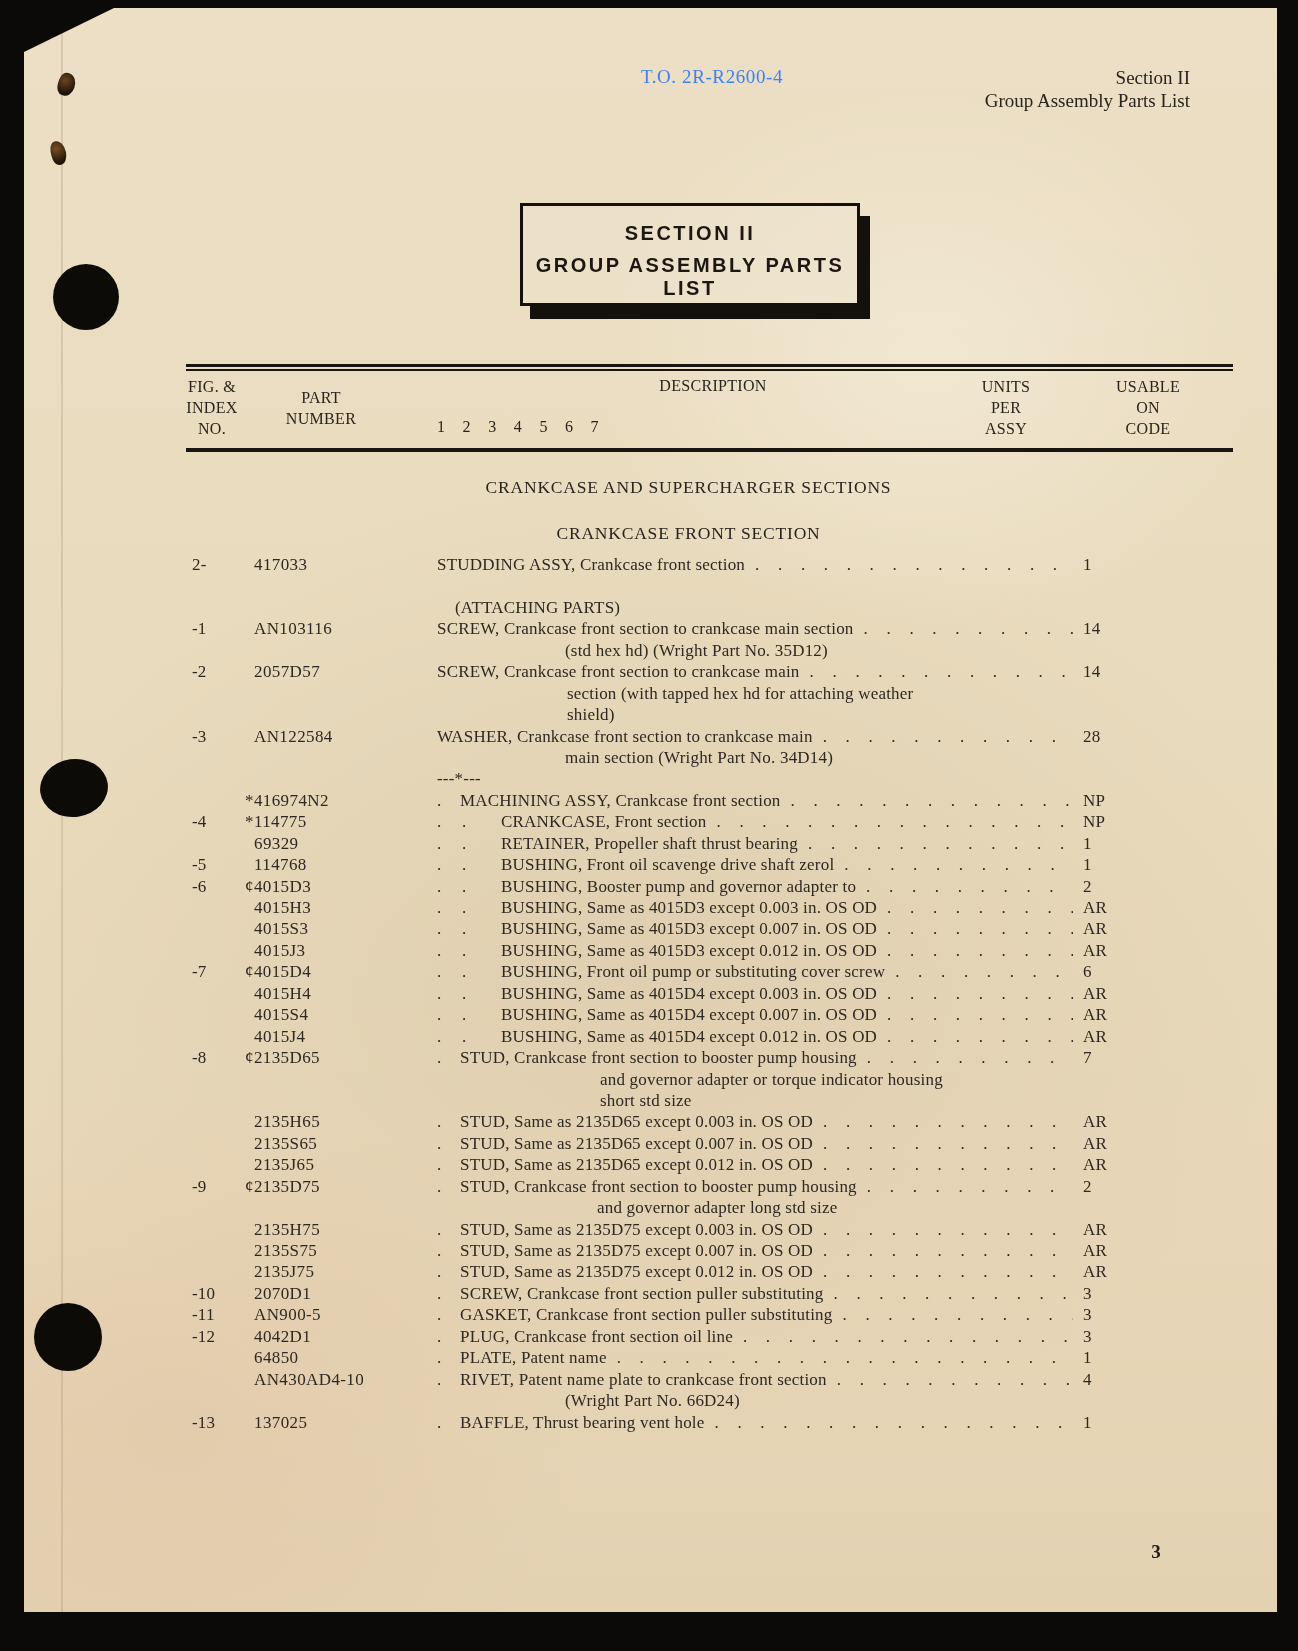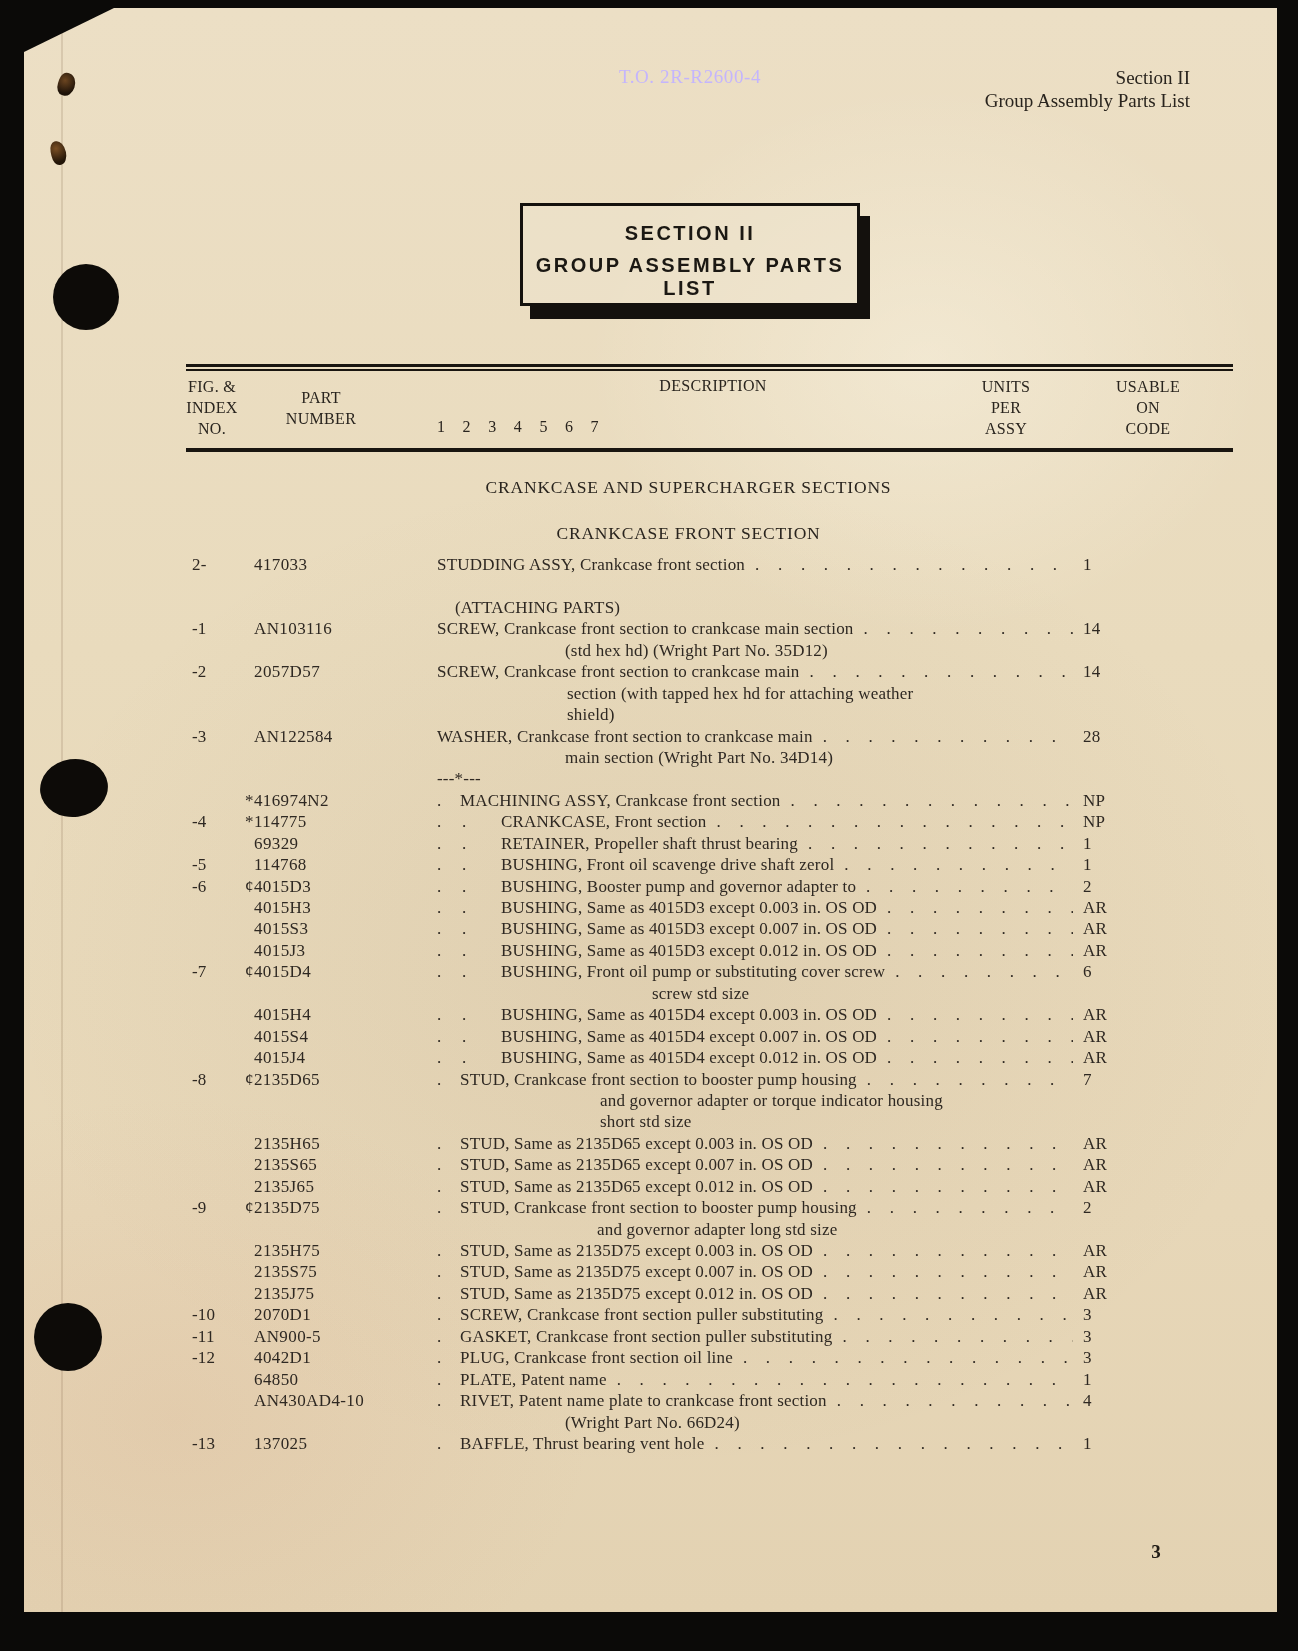--- a/index.html
+++ b/index.html
@@ -24,22 +24,22 @@
   .hole { position:absolute; background:#0d0b08; border-radius:50%; }
   .hole1 { left:53px; top:264px; width:66px; height:66px; }
   .hole2 { left:40px; top:759px; width:68px; height:58px; transform:rotate(-8deg); }
   .hole3 { left:34px; top:1303px; width:68px; height:68px; }
   .blemish { position:absolute; border-radius:45% 60% 55% 50%; }
   .blemish1 { left:58px; top:73px; width:17px; height:23px; transform:rotate(18deg);
     background:radial-gradient(circle at 35% 35%, #6b4520, #1d1209 70%); }
   .blemish2 { left:51px; top:141px; width:15px; height:24px; transform:rotate(-12deg);
     background:radial-gradient(circle at 40% 30%, #7a4f24, #221508 72%); }
 
-  .hdr-center { position:absolute; left:555px; top:66px; width:270px; text-align:center;
-    font-size:19px; letter-spacing:0.6px; color:#c4b5fd; }
+  .hdr-center { position:absolute; left:577px; top:66px; width:270px; text-align:center;
+    font-size:19px; letter-spacing:0.6px; color:#3b82f6; }
   .hdr-right { position:absolute; left:890px; top:66px; width:300px; text-align:right;
     font-size:19px; line-height:23px; color:#29241e; }
 
   .secbox { position:absolute; left:520px; top:203px; width:334px; height:97px;
     border:3px solid #14110d; box-shadow:10px 13px 0 0 #14110d;
     background:rgba(238,228,205,0.5); text-align:center; }
   .secbox .l1, .secbox .l2 {
     font-family:"Liberation Sans", sans-serif; font-weight:700; color:#1b1813;
     font-size:20px; letter-spacing:2.5px; }
   .secbox .l1 { margin-top:16px; }
@@ -289,23 +289,20 @@
         <span class="c-part" style="text-indent: -9px;">¢4015D4</span>
         <span class="c-desc">
           <span class="marker lvl2" style="width: 64px;">. .</span>
           <span class="dtext">BUSHING, Front oil pump or substituting cover screw</span>
           <span class="lead">. . . . . . . . . . . . . . . . . . . . . . . . . . . . . . . . . . . . . . . .</span>
         </span>
         <span class="c-units">6</span>
         <span class="c-code"></span>
       </div>
       <div class="line">
-        <span class="contline" style="margin-left: 460px;">screw std size</span>
-      </div>
-      <div class="line">
         <span class="c-fig"></span>
         <span class="c-part">4015H4</span>
         <span class="c-desc">
           <span class="marker lvl2" style="width: 64px;">. .</span>
           <span class="dtext">BUSHING, Same as 4015D4 except 0.003 in. OS OD</span>
           <span class="lead">. . . . . . . . . . . . . . . . . . . . . . . . . . . . . . . . . . . . . . . .</span>
         </span>
         <span class="c-units">AR</span>
         <span class="c-code"></span>
       </div>

